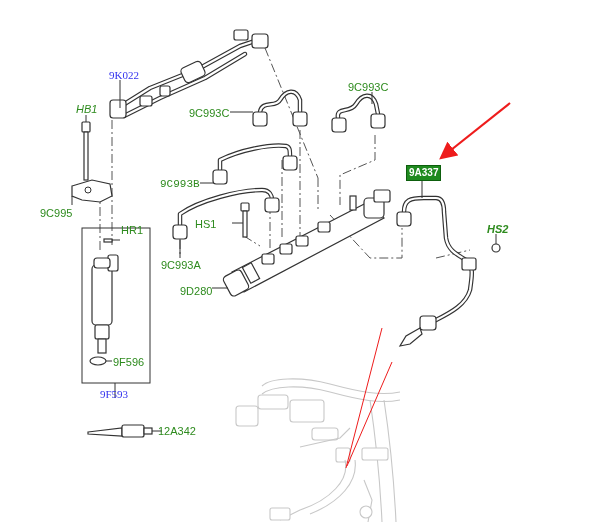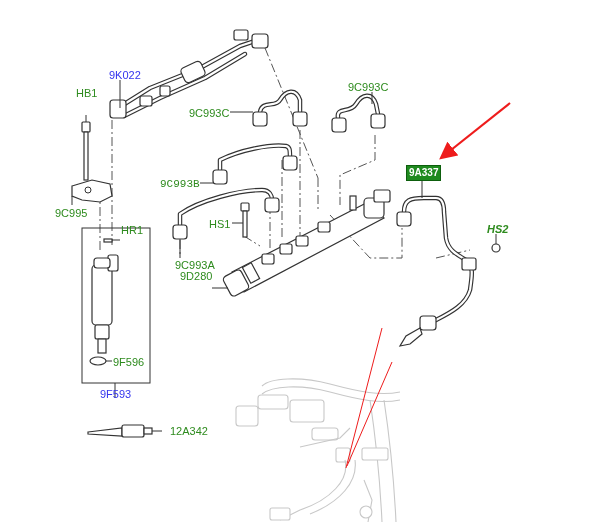--- a/index.html
+++ b/index.html
@@ -1,20 +1,20 @@
 <!DOCTYPE html>
 <html><head>
 <meta charset="utf-8">
 <style>
   html, body { margin: 0; padding: 0; background: #ffffff; }
   body { width: 600px; height: 522px; position: relative; overflow: hidden; font-family: "Liberation Sans", sans-serif; }
   #diagram { position: absolute; left: 0; top: 0; width: 600px; height: 522px; }
   .lbl { position: absolute; font-size: 11px; line-height: 12px; white-space: nowrap; font-family: "Liberation Sans", sans-serif; }
   .lbl.green { color: #2e8b1e; }
-  .lbl.blue { color: #3333ee; }
+  .lbl.blue { color: #3333ee; font-family: Liberation Serif, serif; }
   .lbl.boxed { background: #1f8a1f; color: #ffffff; font-weight: bold; padding: 1px 2px; border: 1px solid #0d5e0d; }
   .part { fill: #ffffff; stroke: #333333; stroke-width: 1.2; }
   .pipe { fill: none; stroke: #333333; stroke-width: 4.5; stroke-linecap: round; stroke-linejoin: round; }
   .pipe-in { fill: none; stroke: #ffffff; stroke-width: 2.2; stroke-linecap: round; stroke-linejoin: round; }
   .dash { fill: none; stroke: #555555; stroke-width: 1; stroke-dasharray: 9 3 2 3; }
   .lead { stroke: #333333; stroke-width: 1; }
   .faint { fill: #ffffff; stroke: #c8c8c8; stroke-width: 1.1; }
   .faint-line { fill: none; stroke: #c8c8c8; stroke-width: 1.1; }
   .red { stroke: #ee1c1c; stroke-width: 1; fill: none; }
 </style>
@@ -177,26 +177,26 @@
     <line class="lead" x1="112" y1="240" x2="120" y2="240"></line>
     <line class="lead" x1="106" y1="361" x2="112" y2="361"></line>
     <line class="lead" x1="115" y1="383" x2="115" y2="398"></line>
     <line class="lead" x1="152" y1="431" x2="162" y2="431"></line>
     <line class="lead" x1="422" y1="178" x2="422" y2="198"></line>
     <line class="lead" x1="496" y1="234" x2="496" y2="244"></line>
   </g>
 </svg>
 
 <div class="lbl blue" style="left:109px;top:69px;">9K022</div>
-<div class="lbl green" style="left:76px;top:87px;">HB1</div>
-<div class="lbl green" style="left:55px;top:207px;">9C995</div>
+<div class="lbl green" style="left:76px;top:103px;font-style:italic;">HB1</div>
+<div class="lbl green" style="left:40px;top:207px;">9C995</div>
 <div class="lbl green" style="left:189px;top:107px;">9C993C</div>
 <div class="lbl green" style="left:348px;top:81px;">9C993C</div>
 <div class="lbl green" style="left:160px;top:178px;font-family:Liberation Mono, monospace;">9C993B</div>
-<div class="lbl green" style="left:175px;top:259px;">9C993A</div>
-<div class="lbl green" style="left:209px;top:218px;">HS1</div>
-<div class="lbl green" style="left:180px;top:270px;">9D280</div>
+<div class="lbl green" style="left:161px;top:259px;">9C993A</div>
+<div class="lbl green" style="left:195px;top:218px;">HS1</div>
+<div class="lbl green" style="left:180px;top:285px;">9D280</div>
 <div class="lbl green" style="left:121px;top:224px;">HR1</div>
 <div class="lbl green" style="left:113px;top:356px;">9F596</div>
 <div class="lbl blue" style="left:100px;top:388px;">9F593</div>
-<div class="lbl green" style="left:170px;top:425px;">12A342</div>
+<div class="lbl green" style="left:158px;top:425px;">12A342</div>
 <div class="lbl boxed" style="left:406px;top:165px;font-size:10px;">9A337</div>
 <div class="lbl green" style="left:487px;top:223px;font-weight:bold;font-style:italic;">HS2</div>
 
 </body></html>

